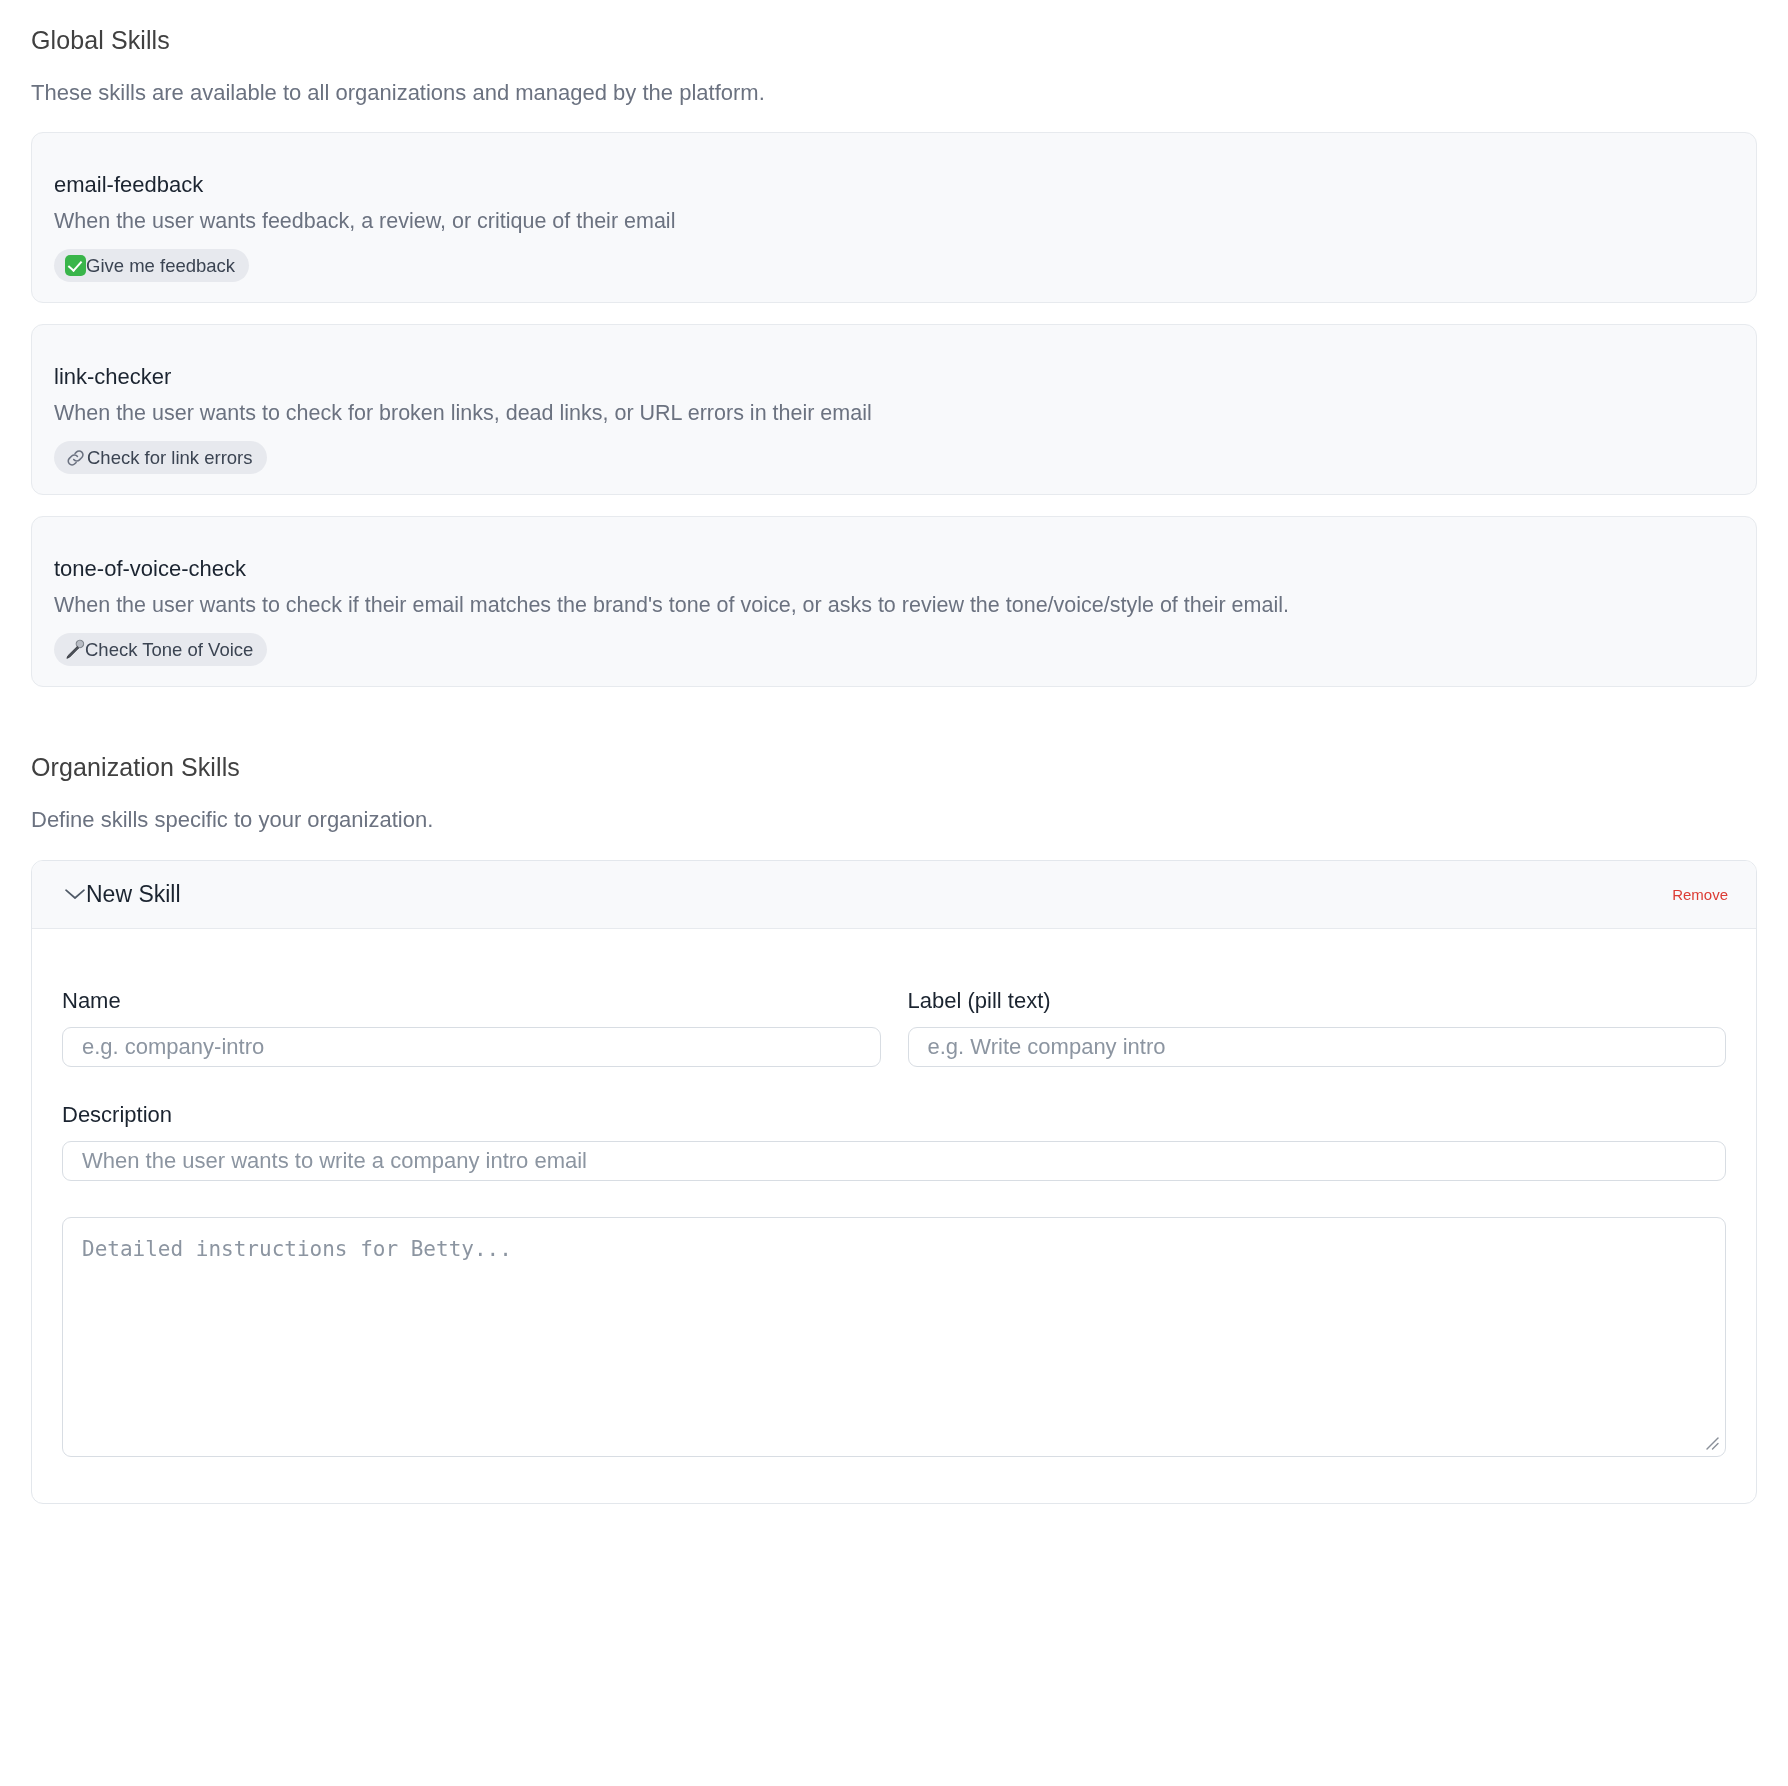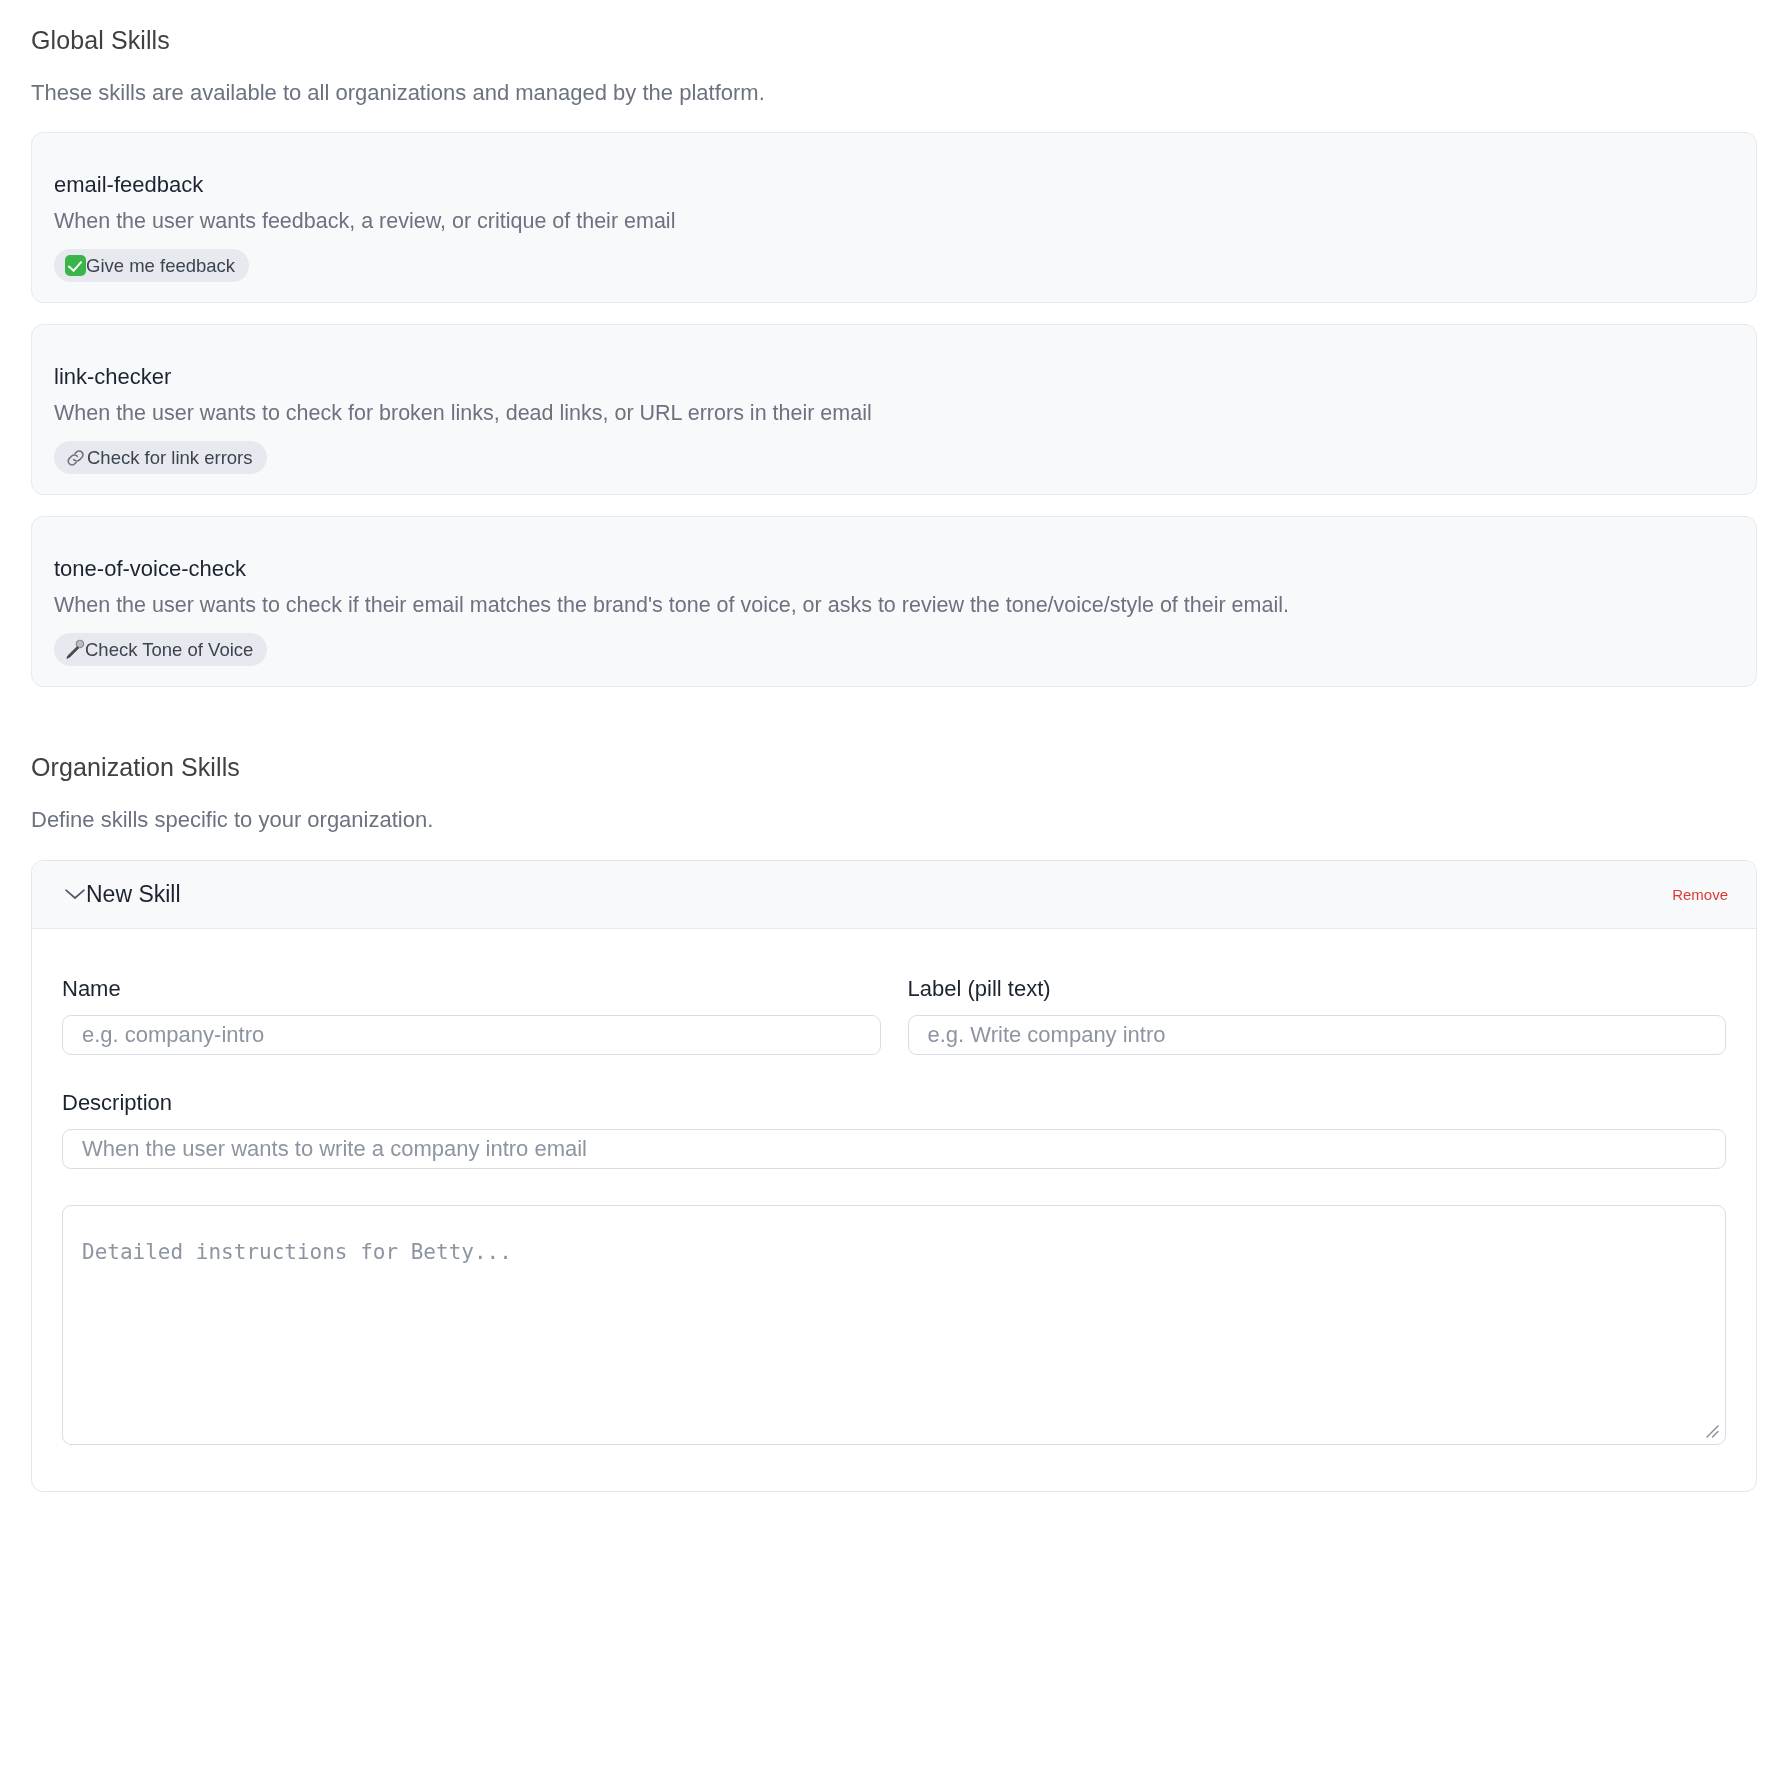--- a/index.html
+++ b/index.html
@@ -146,21 +146,21 @@
   }
 
   .ns-body {
     padding: 48px 30px 46px 30px;
   }
 
   .field-row {
     display: flex;
     gap: 27px;
   }
-  .field { flex: 1 1 0; min-width: 0; }
+  .field { flex: 1 1 0; min-width: 0; margin-top: 12px; }
 
   .field-label {
     display: block;
     font-size: 22px;
     color: #1b2430;
     margin: 0 0 14px 0;
     line-height: 1.1;
   }
   .text-input {
     display: block;
@@ -183,21 +183,21 @@
   .textarea {
     display: block;
     width: 100%;
     height: 240px;
     border: 1px solid #d8dde3;
     border-radius: 9px;
     background: #ffffff;
     font-family: "DejaVu Sans Mono", "Liberation Mono", monospace;
     font-size: 21px;
     color: #1b2430;
-    padding: 32px 19px;
+    padding: 17px 19px;
     outline: none;
     resize: none;
     line-height: 1.35;
   }
   .textarea::placeholder { color: #8c95a1; opacity: 1; }
   .resize-handle {
     position: absolute;
     right: 7px;
     bottom: 7px;
     width: 17px;

